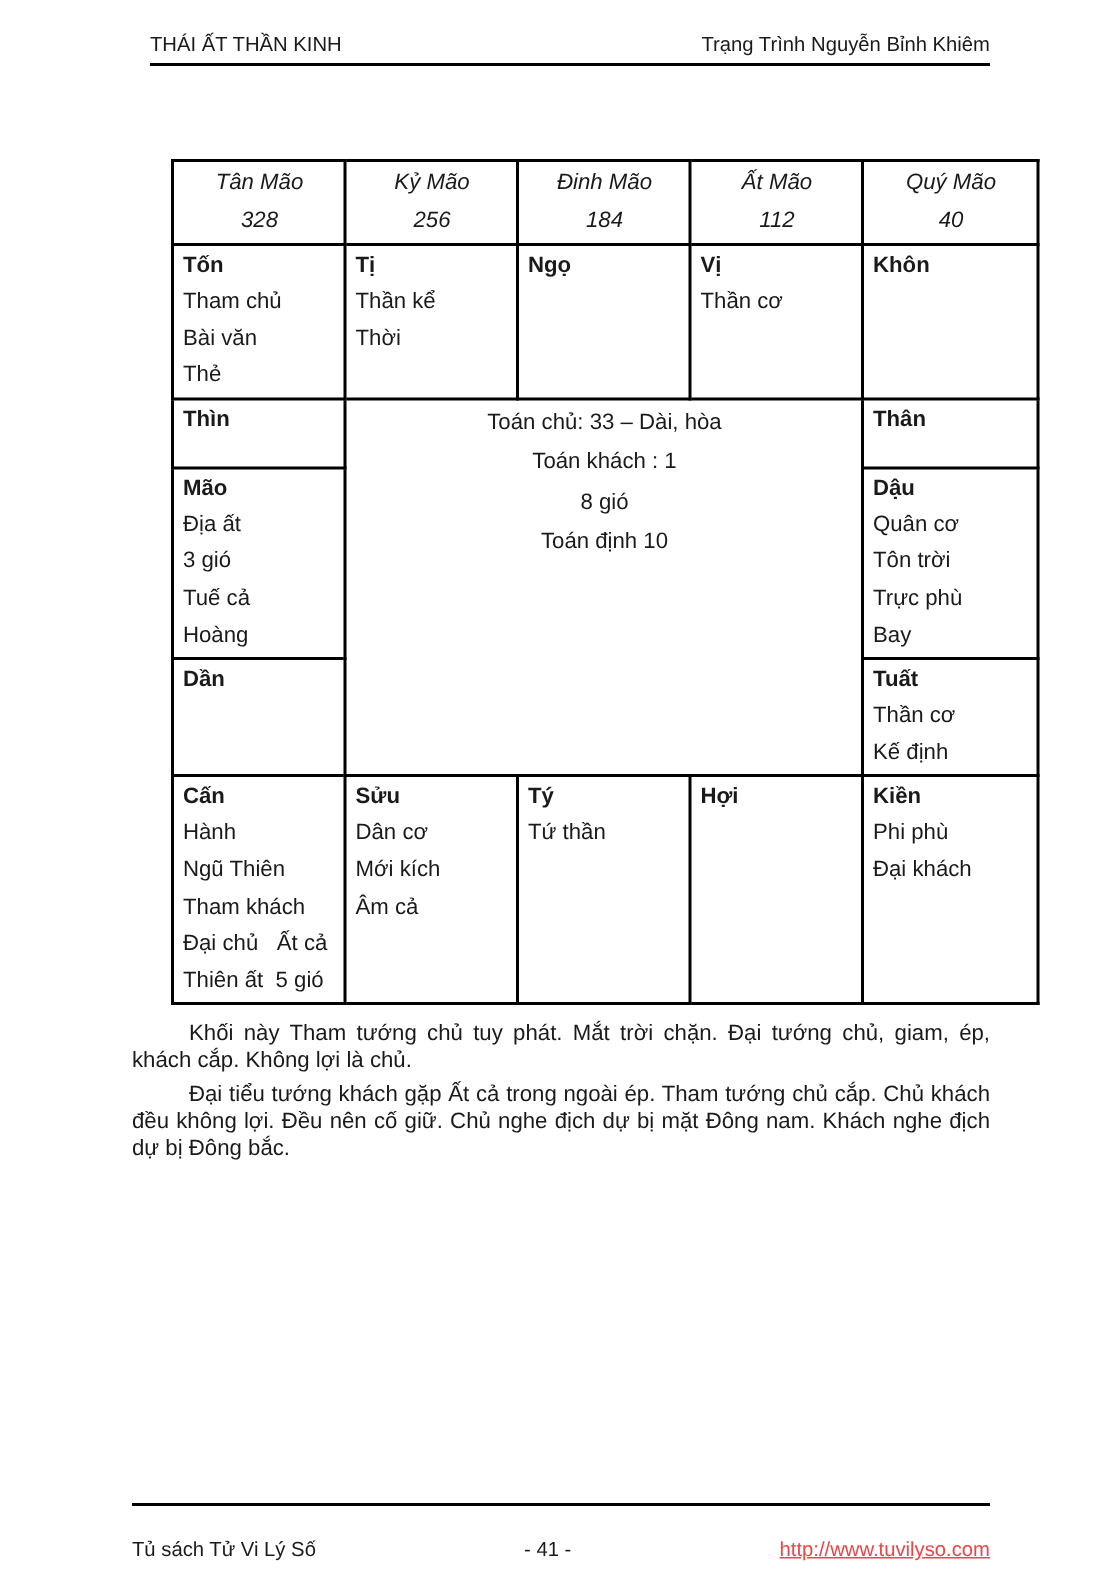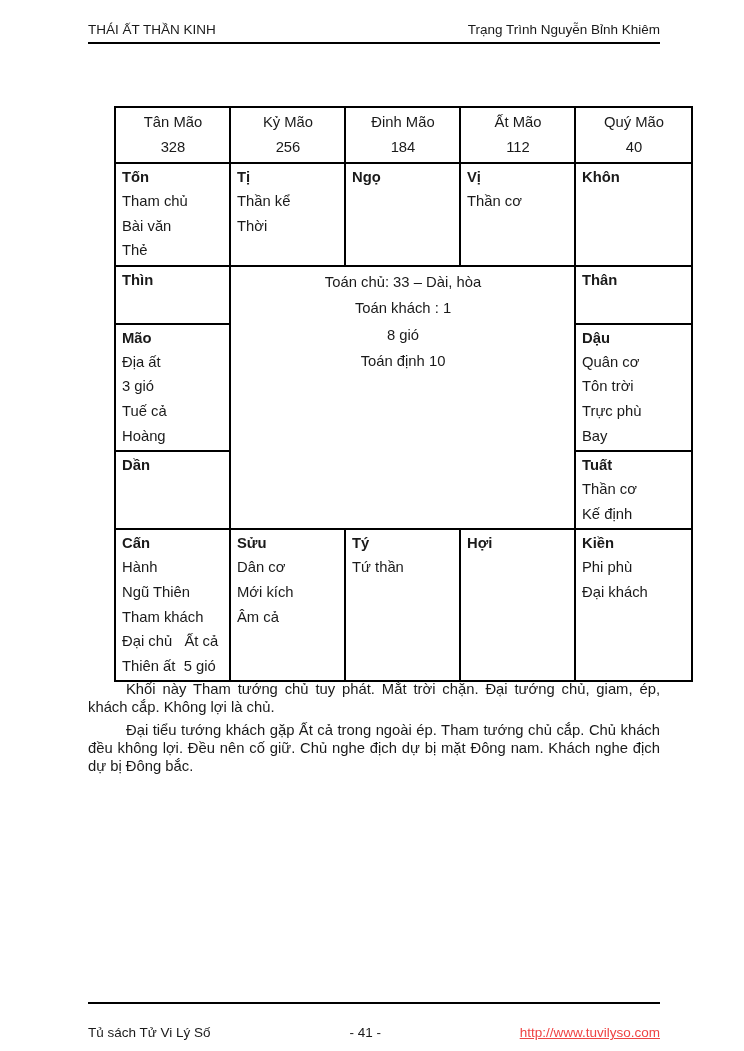--- a/index.html
+++ b/index.html
@@ -12,21 +12,21 @@
     position: relative;
     width: 744px;
     height: 1051px;
     background: #ffffff;
     overflow: hidden;
   }
 
   
   .page-header {
     position: absolute;
-    left: 88px;
+    left: 100px;
     right: 84px;
     top: 22px;
     display: flex;
     justify-content: space-between;
     align-items: flex-end;
     border-bottom: 2px solid #000;
     padding-bottom: 5px;
     font-size: 13.5px;
   }
 
@@ -41,27 +41,27 @@
     font-size: 14.8px;
   }
   table.chart td {
     border: 2px solid #000;
     vertical-align: top;
     padding: 2px 5px 2px 6px;
     overflow: hidden;
   }
   tr.r1 td { height: 52px; }
   tr.r2 td { height: 100px; }
-  tr.r3 td { height: 58px; }
+  tr.r3 td { height: 46px; }
   tr.r4 td { height: 125px; }
   tr.r5 td { height: 75px; }
   tr.r6 td { height: 149px; }
 
   td.year-cell { text-align: center; padding-top: 1px; }
-  .year-name, .year-value { line-height: 25px; white-space: pre-wrap; }
+  .year-name, .year-value { line-height: 25px; white-space: pre-wrap; font-style: italic; }
 
   .cell-label { font-weight: bold; line-height: 23px; white-space: pre-wrap; }
   .cell-lines .cell-line { line-height: 24.6px; white-space: pre-wrap; }
 
   td.center-cell {
     text-align: center;
     vertical-align: middle;
     padding: 0;
   }
   td.center-cell .cell-line { line-height: 26.5px; white-space: pre-wrap; }

